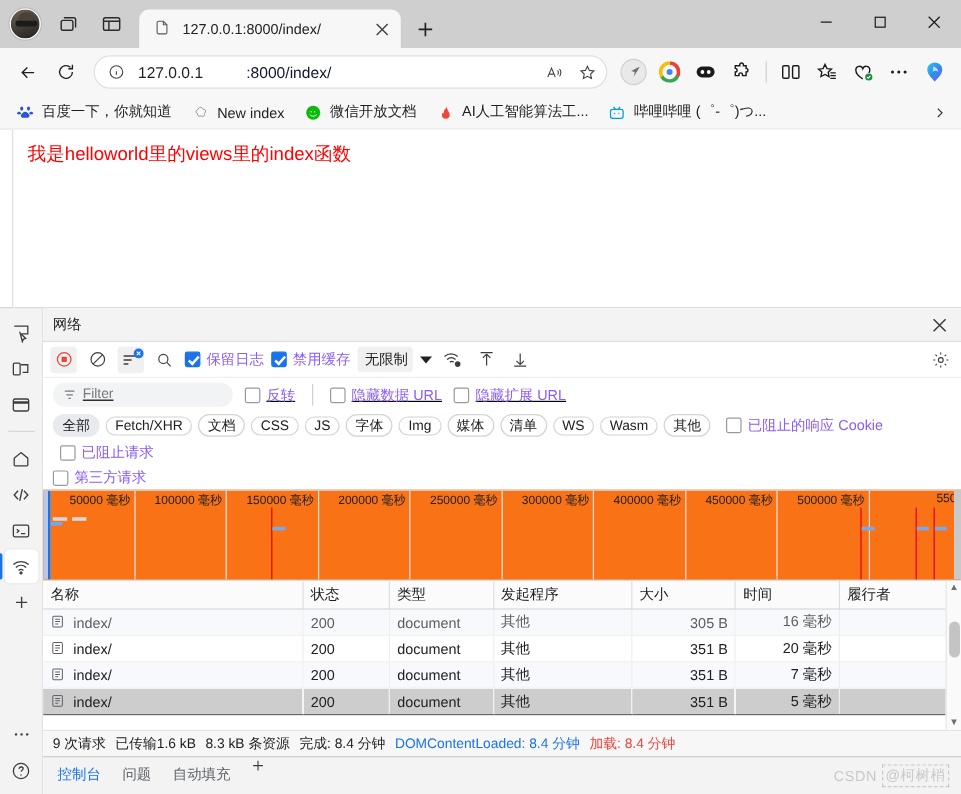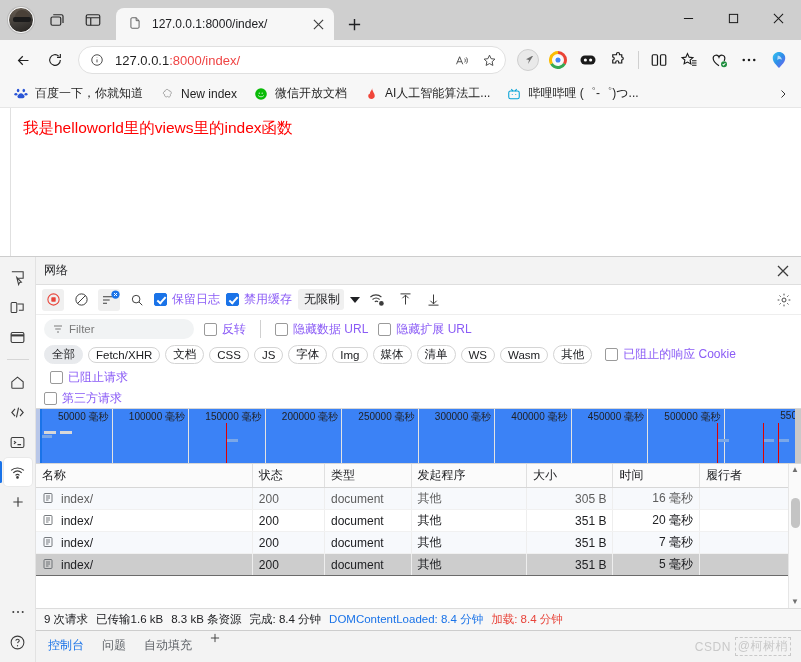--- a/index.html
+++ b/index.html
@@ -65,21 +65,21 @@
   .nav-btn {
     width: 30px; height: 30px; border-radius: 15px; display:flex;
     align-items:center; justify-content:center; color:#1f1f1f; flex:none;
   }
   .omnibox {
     flex: 1; height: 28px; background: #ffffff; border-radius: 14px;
     display: flex; align-items: center; padding: 0 6px 0 8px; gap: 8px;
     margin: 0 6px; border: 1px solid #e0e0e0; min-width: 0;
   }
   .omni-url { font-size: 13px; color: #1f1f1f; white-space: nowrap; flex: 1; overflow: hidden; }
-  .omni-url .dim { color: #ef4444; }
+  .omni-url .dim { color: #0f172a; margin-left: 36px; }
   .omni-ico { width: 20px; height: 20px; display:flex; align-items:center; justify-content:center; color:#444; flex:none; }
   .ext-icons { display: flex; align-items: center; gap: 2px; }
   .ext-ico { width: 28px; height: 28px; display:flex; align-items:center; justify-content:center; flex:none; }
   .vsep { width:1px; height:18px; background:#d0d0d0; margin:0 4px; }
 
   
   .bookmarks {
     height: 28px; background: #f7f7f7; display: flex; align-items: center;
     padding: 0 6px; gap: 2px; flex: none; border-bottom: 1px solid #e6e6e6;
   }
@@ -144,43 +144,43 @@
     border: solid #fff; border-width: 0 2px 2px 0; transform: rotate(42deg);
   }
   .throttle {
     display:flex; align-items:center; gap:6px; font-size:12px; color:#202124;
     background:#f0f0f0; border-radius:3px; padding:2px 4px 2px 6px; white-space:nowrap;
   }
   .caret { width:0; height:0; border-left:5px solid transparent; border-right:5px solid transparent; border-top:6px solid #202124; }
 
   .filter-row {
     height: 28px; display: flex; align-items: center; gap: 10px; padding: 0 8px;
-    background: #ffffff; flex: none;
+    background: #ffffff; flex: none; text-decoration: underline;
   }
   .filter-box {
     width: 150px; height: 20px; background: #f1f3f4; border-radius: 10px;
     display: flex; align-items: center; gap: 5px; padding: 0 8px; flex:none;
   }
   .filter-box .ph { font-size: 11.5px; color: #7a7a7a; }
 
   .type-row {
     min-height: 26px; display: flex; align-items: center; gap: 5px; padding: 2px 8px;
     background: #ffffff; flex-wrap: wrap;
   }
   .chip {
     font-size: 11.5px; color: #202124; border: 1px solid #d4d4d4;
     border-radius: 10px; padding: 1px 7px; background: #fff; white-space: nowrap;
   }
   .chip.active { background: #e8eaed; border-color: #e8eaed; }
   .third-row { height: 20px; display:flex; align-items:center; padding: 0 8px; background:#fff; }
 
   
   .overview {
-    height: 56px; border-top: 1px solid #d7d7d7; border-bottom: 1px solid #d7d7d7;
-    background: #3b82f6; position: relative; overflow: hidden; flex: none;
+    height: 76px; border-top: 1px solid #d7d7d7; border-bottom: 1px solid #d7d7d7;
+    background: #f97316; position: relative; overflow: hidden; flex: none;
   }
   .ov-ticks { position: absolute; inset: 0; display: flex; }
   .ov-cell {
     flex: 1; border-right: 1px solid #e3e3e3; position: relative;
     font-size: 10px; color: #202124; text-align: right; padding-top: 1px; padding-right: 3px;
   }
   .ov-handle-l {
     position: absolute; left: 0; top: 0; bottom: 0; width: 6px;
     background: #b9c7e8; border-right: 2px solid #1a73e8;
   }

